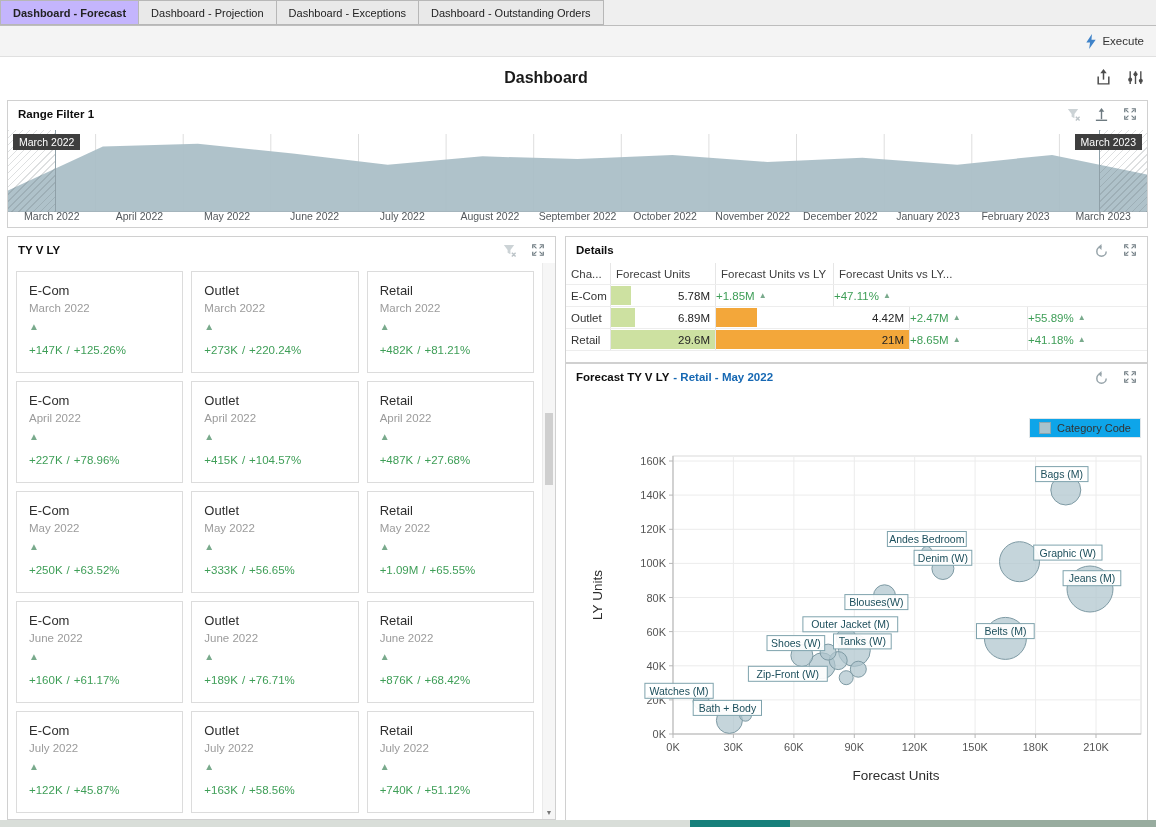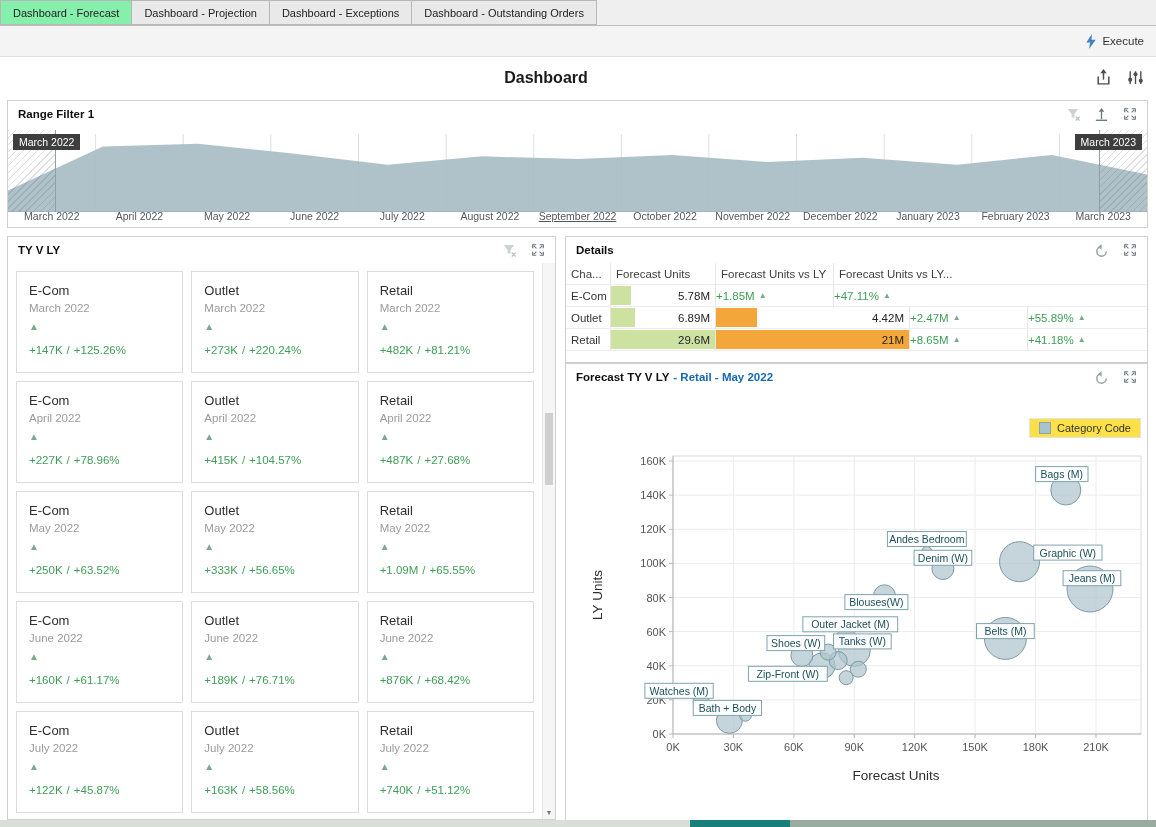--- a/index.html
+++ b/index.html
@@ -3,21 +3,21 @@
 <meta charset="utf-8">
 <style>
   *{margin:0;padding:0;box-sizing:border-box}
   html,body{width:1156px;height:827px}
   body{position:relative;font-family:"Liberation Sans",sans-serif;font-size:12px;color:#333;background:#fff;overflow:hidden}
 
   
   .tab-bar{position:absolute;left:0;top:0;width:100%;height:26px;background:#efefef;display:flex;border-bottom:1px solid #bdbdbd}
   .tab{padding:0 12px;line-height:24px;font-size:11px;color:#222;background:#e9e9e9;border:1px solid #b7b7b7;border-left:none;white-space:nowrap;cursor:pointer}
   .tab:first-child{border-left:1px solid #b7b7b7}
-  .tab.active{background:#86efac;font-weight:normal}
+  .tab.active{background:#c4b5fd;font-weight:bold}
 
   
   .toolbar{position:absolute;left:0;top:26px;width:100%;height:31px;background:#f4f4f4;border-bottom:1px solid #e0e0e0;display:flex;align-items:center;justify-content:flex-end}
   .execute-btn{display:flex;align-items:center;gap:5px;font-size:11.5px;color:#333;padding:3px 12px;cursor:pointer}
 
   
   .title-bar{position:absolute;left:0;top:57px;width:100%;height:43px;background:#fff}
   .page-title{position:absolute;left:0;right:64px;top:12px;text-align:center;font-size:16px;font-weight:bold;color:#1a1a1a}
   .title-icons{position:absolute;right:12px;top:11px;display:flex;gap:14px;align-items:center}
   .ticon{width:18px;height:18px;display:inline-flex;align-items:center;justify-content:center;cursor:pointer}
@@ -71,21 +71,21 @@
   .bar.orange{background:#f3a73a}
   .cellval{position:absolute;right:5px;color:#242424;z-index:1}
   .dcell.vs{justify-content:flex-start;padding-right:5px}
   .green-text{color:#3e9e57}
   .tri{color:#79aa8c;font-size:8px;margin-left:4px}
 
   
   .forecast-panel{left:565px;top:363px;width:583px;height:523px}
   .fc-title-sel{font-weight:bold;font-size:11.5px;color:#1668b3;margin-left:4px;white-space:nowrap}
   .forecast-svg{position:absolute;top:26px;left:0;width:583px;height:420px}
-  .legend{position:absolute;top:54px;right:6px;border:1px solid #e0e6e9;background:#fde047;display:flex;align-items:center;gap:6px;padding:3px 9px;font-size:11px;color:#333}
+  .legend{position:absolute;top:54px;right:6px;border:1px solid #e0e6e9;background:#0ea5e9;display:flex;align-items:center;gap:6px;padding:3px 9px;font-size:11px;color:#333}
   .legend-swatch{width:12px;height:12px;background:#a9c3cc;border:1px solid #8aa6b0;display:inline-block}
   svg .tick{font-family:"Liberation Sans",sans-serif;font-size:11px;fill:#555}
   svg .blabel{font-family:"Liberation Sans",sans-serif;font-size:10.5px;fill:#1d4f5c}
   svg .axis-title{font-family:"Liberation Sans",sans-serif;font-size:13.5px;fill:#2d2d2d}
 
   
   .bottom-sliver{position:absolute;left:0;top:820px;width:1156px;height:7px;display:flex}
   .seg{height:100%}
   .s1{width:690px;background:#d9ded9}
   .s2{width:100px;background:#17807b}
@@ -188,21 +188,21 @@
     <div class="range-tag start">March 2022</div>
     <div class="range-tag end">March 2023</div>
   </div>
   <div class="rf-axis">
       <span class="axis-label" style="left: 3.84615%;">March 2022</span>
       <span class="axis-label" style="left: 11.5385%;">April 2022</span>
       <span class="axis-label" style="left: 19.2308%;">May 2022</span>
       <span class="axis-label" style="left: 26.9231%;">June 2022</span>
       <span class="axis-label" style="left: 34.6154%;">July 2022</span>
       <span class="axis-label" style="left: 42.3077%;">August 2022</span>
-      <span class="axis-label" style="left: 50%; text-decoration: underline;">September 2022</span>
+      <span class="axis-label" style="left: 50%;">September 2022</span>
       <span class="axis-label" style="left: 57.6923%;">October 2022</span>
       <span class="axis-label" style="left: 65.3846%;">November 2022</span>
       <span class="axis-label" style="left: 73.0769%;">December 2022</span>
       <span class="axis-label" style="left: 80.7692%;">January 2023</span>
       <span class="axis-label" style="left: 88.4615%;">February 2023</span>
       <span class="axis-label" style="left: 96.1538%;">March 2023</span>
     </div>
 </div>
 
 <div class="panel ty-panel">

